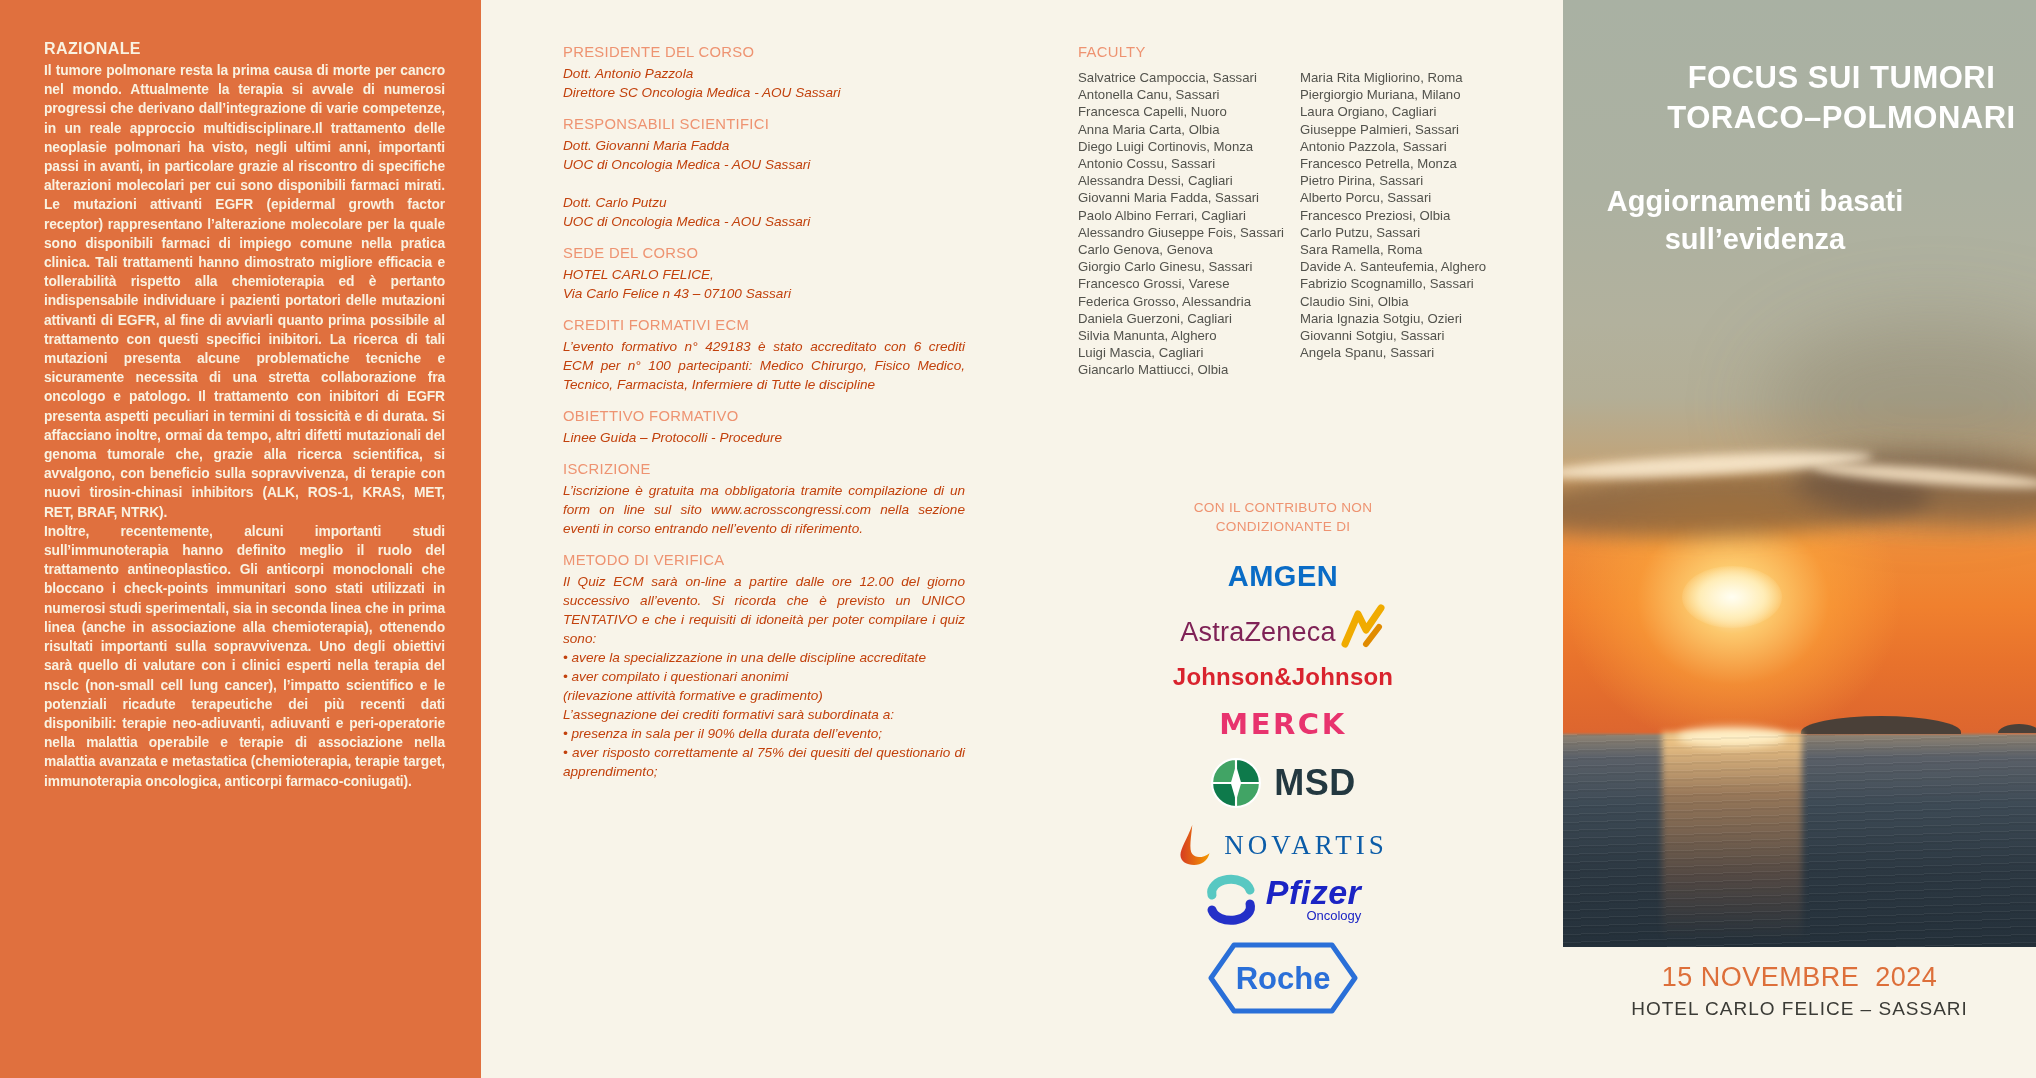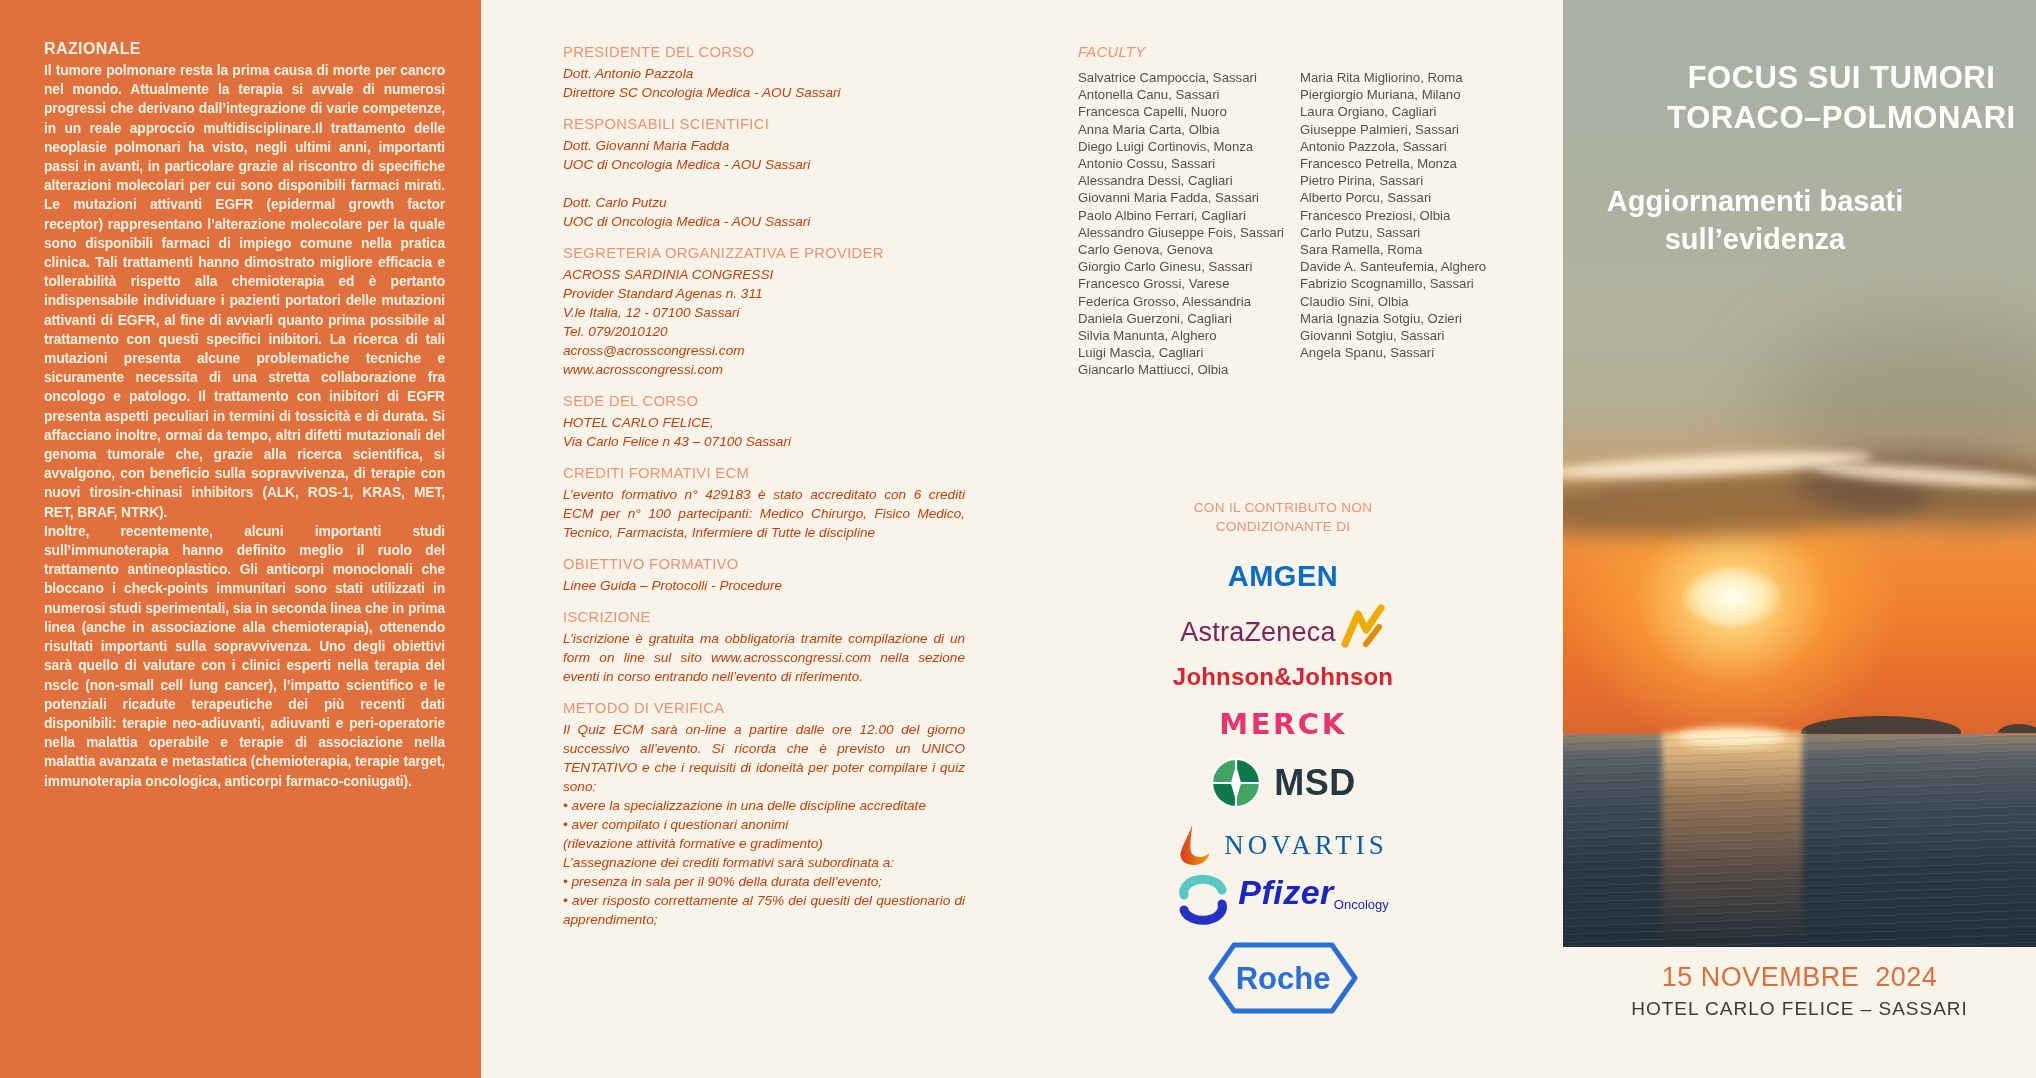--- a/index.html
+++ b/index.html
@@ -25,21 +25,21 @@
   .section{margin-bottom:14px;}
   .section-heading{
     color:#ee9371;font-size:14.8px;font-weight:400;letter-spacing:.3px;margin-bottom:4px;
   }
   .section-body{
     color:#c2410c;font-size:13.6px;line-height:19px;white-space:pre-line;font-style:italic;
   }
   .section-body.justify{text-align:justify;}
   
   .faculty-panel{position:absolute;left:1078px;top:44px;width:470px;}
-  .faculty-heading{color:#ee9371;font-size:14.8px;letter-spacing:.3px;margin-bottom:9px;font-style:italic;}
+  .faculty-heading{color:#ee9371;font-size:14.8px;letter-spacing:.3px;margin-bottom:9px;}
   .faculty-cols{display:flex;}
   .faculty-col{width:222px;}
   .faculty-col.second{width:248px;}
   .faculty-name{color:#52524c;font-size:13.2px;line-height:17.2px;}
   
   .sponsors-panel{
     position:absolute;left:1063px;top:498px;width:440px;
     display:flex;flex-direction:column;align-items:center;
   }
   .sponsors-heading{
@@ -57,21 +57,21 @@
   .logo-merck{margin-bottom:16px;}
   .logo-merck span{color:#e8336e;font-size:29px;font-weight:800;letter-spacing:2.5px;font-family:"DejaVu Sans",sans-serif;}
   .logo-msd{margin-bottom:16px;}
   .logo-msd span{color:#233840;font-size:36px;font-weight:800;margin-left:12px;letter-spacing:.5px;}
   .logo-novartis{margin-bottom:8px;text-align:right;}
   .logo-novartis span{
     color:#0b5ca8;font-size:27px;font-weight:500;letter-spacing:4px;
     font-family:"Liberation Serif","DejaVu Serif",serif;margin-left:12px;
   }
   .logo-pfizer{margin-bottom:14px;align-items:flex-start;}
-  .pfizer-textcol{display:flex;flex-direction:row;margin-left:9px;justify-content:center;}
+  .pfizer-textcol{display:flex;flex-direction:column;margin-left:9px;justify-content:center;}
   .pfizer-textcol .pfizer-word{color:#1b24c4;font-size:34px;font-weight:700;font-style:italic;letter-spacing:.5px;}
   .pfizer-textcol .pfizer-sub{color:#1b24c4;font-size:13px;font-weight:500;align-self:flex-end;margin-top:-4px;}
   .logo-roche{position:relative;}
   
   .cover-panel{position:absolute;left:1563px;top:0;width:473px;height:1078px;}
   .photo{
     position:absolute;left:0;top:0;width:473px;height:947px;overflow:hidden;
     background:linear-gradient(180deg,
       #a9b1a3 0%,#acb1a1 20%,#b2b19d 34%,#b3ae96 42%,
       #bfa57d 48%,#d99a52 53%,#ef8c38 58%,#f0802e 64%,
@@ -129,29 +129,20 @@
   </div>
   <div class="section">
     <div class="section-heading">RESPONSABILI SCIENTIFICI</div>
     <div class="section-body">Dott. Giovanni Maria Fadda
 UOC di Oncologia Medica - AOU Sassari
 
 Dott. Carlo Putzu
 UOC di Oncologia Medica - AOU Sassari</div>
   </div>
   <div class="section">
-    <div class="section-heading">SEGRETERIA ORGANIZZATIVA E PROVIDER</div>
-    <div class="section-body">ACROSS SARDINIA CONGRESSI
-Provider Standard Agenas n. 311
-V.le Italia, 12 - 07100 Sassari
-Tel. 079/2010120
-across@acrosscongressi.com
-www.acrosscongressi.com</div>
-  </div>
-  <div class="section">
     <div class="section-heading">SEDE DEL CORSO</div>
     <div class="section-body">HOTEL CARLO FELICE,
 Via Carlo Felice n 43 – 07100 Sassari</div>
   </div>
   <div class="section">
     <div class="section-heading">CREDITI FORMATIVI ECM</div>
     <div class="section-body justify">L’evento formativo n° 429183 è stato accreditato con 6 crediti ECM per n° 100 partecipanti: Medico Chirurgo, Fisico Medico, Tecnico, Farmacista, Infermiere di Tutte le discipline</div>
   </div>
   <div class="section">
     <div class="section-heading">OBIETTIVO FORMATIVO</div>

